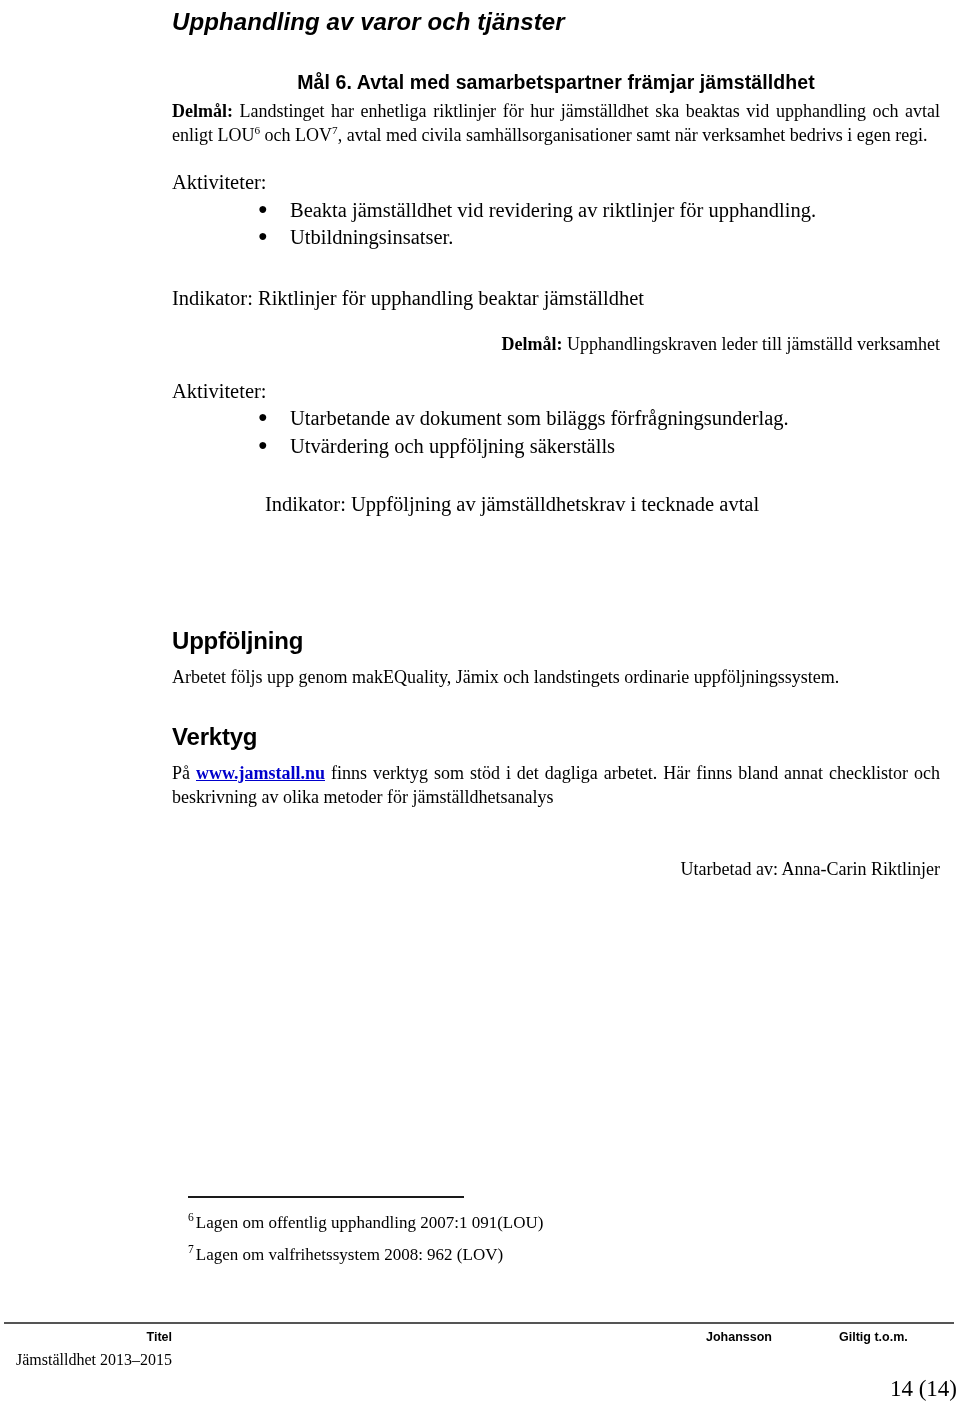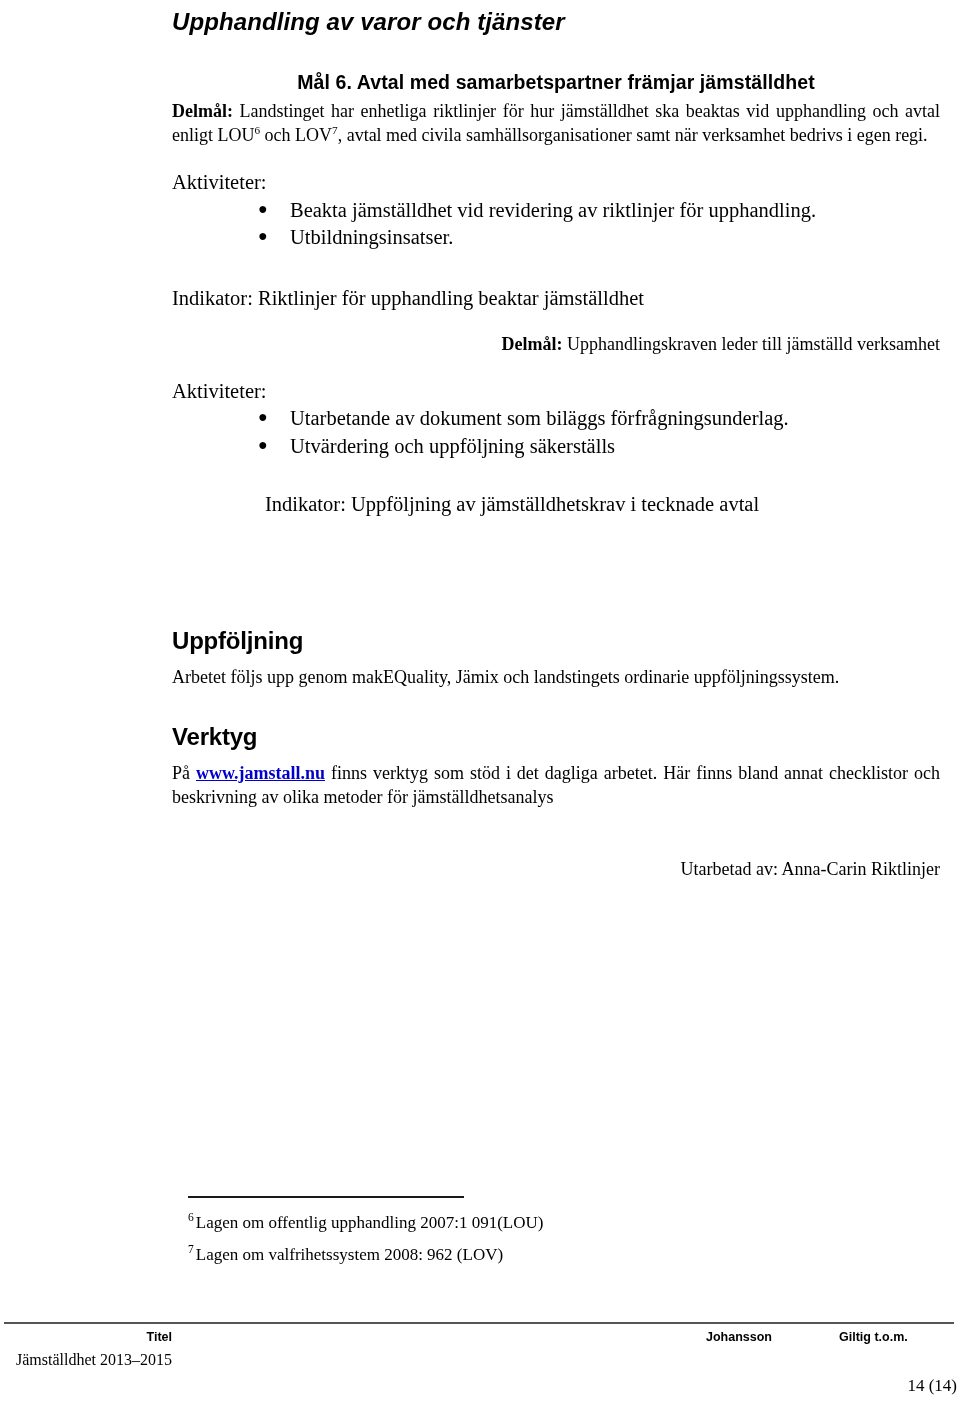--- a/index.html
+++ b/index.html
@@ -189,21 +189,21 @@
   }
   .footer-value {
     font-size: 16px;
     margin-top: 7px;
     white-space: nowrap;
   }
   .page-number {
     position: absolute;
     right: 13px;
     top: 48px;
-    font-size: 17px;
+    font-size: 23px;
     white-space: nowrap;
   }
 </style>
 </head>
 <body>
 
 <div class="page">
 
   <div class="doc-title">Upphandling av varor och tjänster</div>
 

